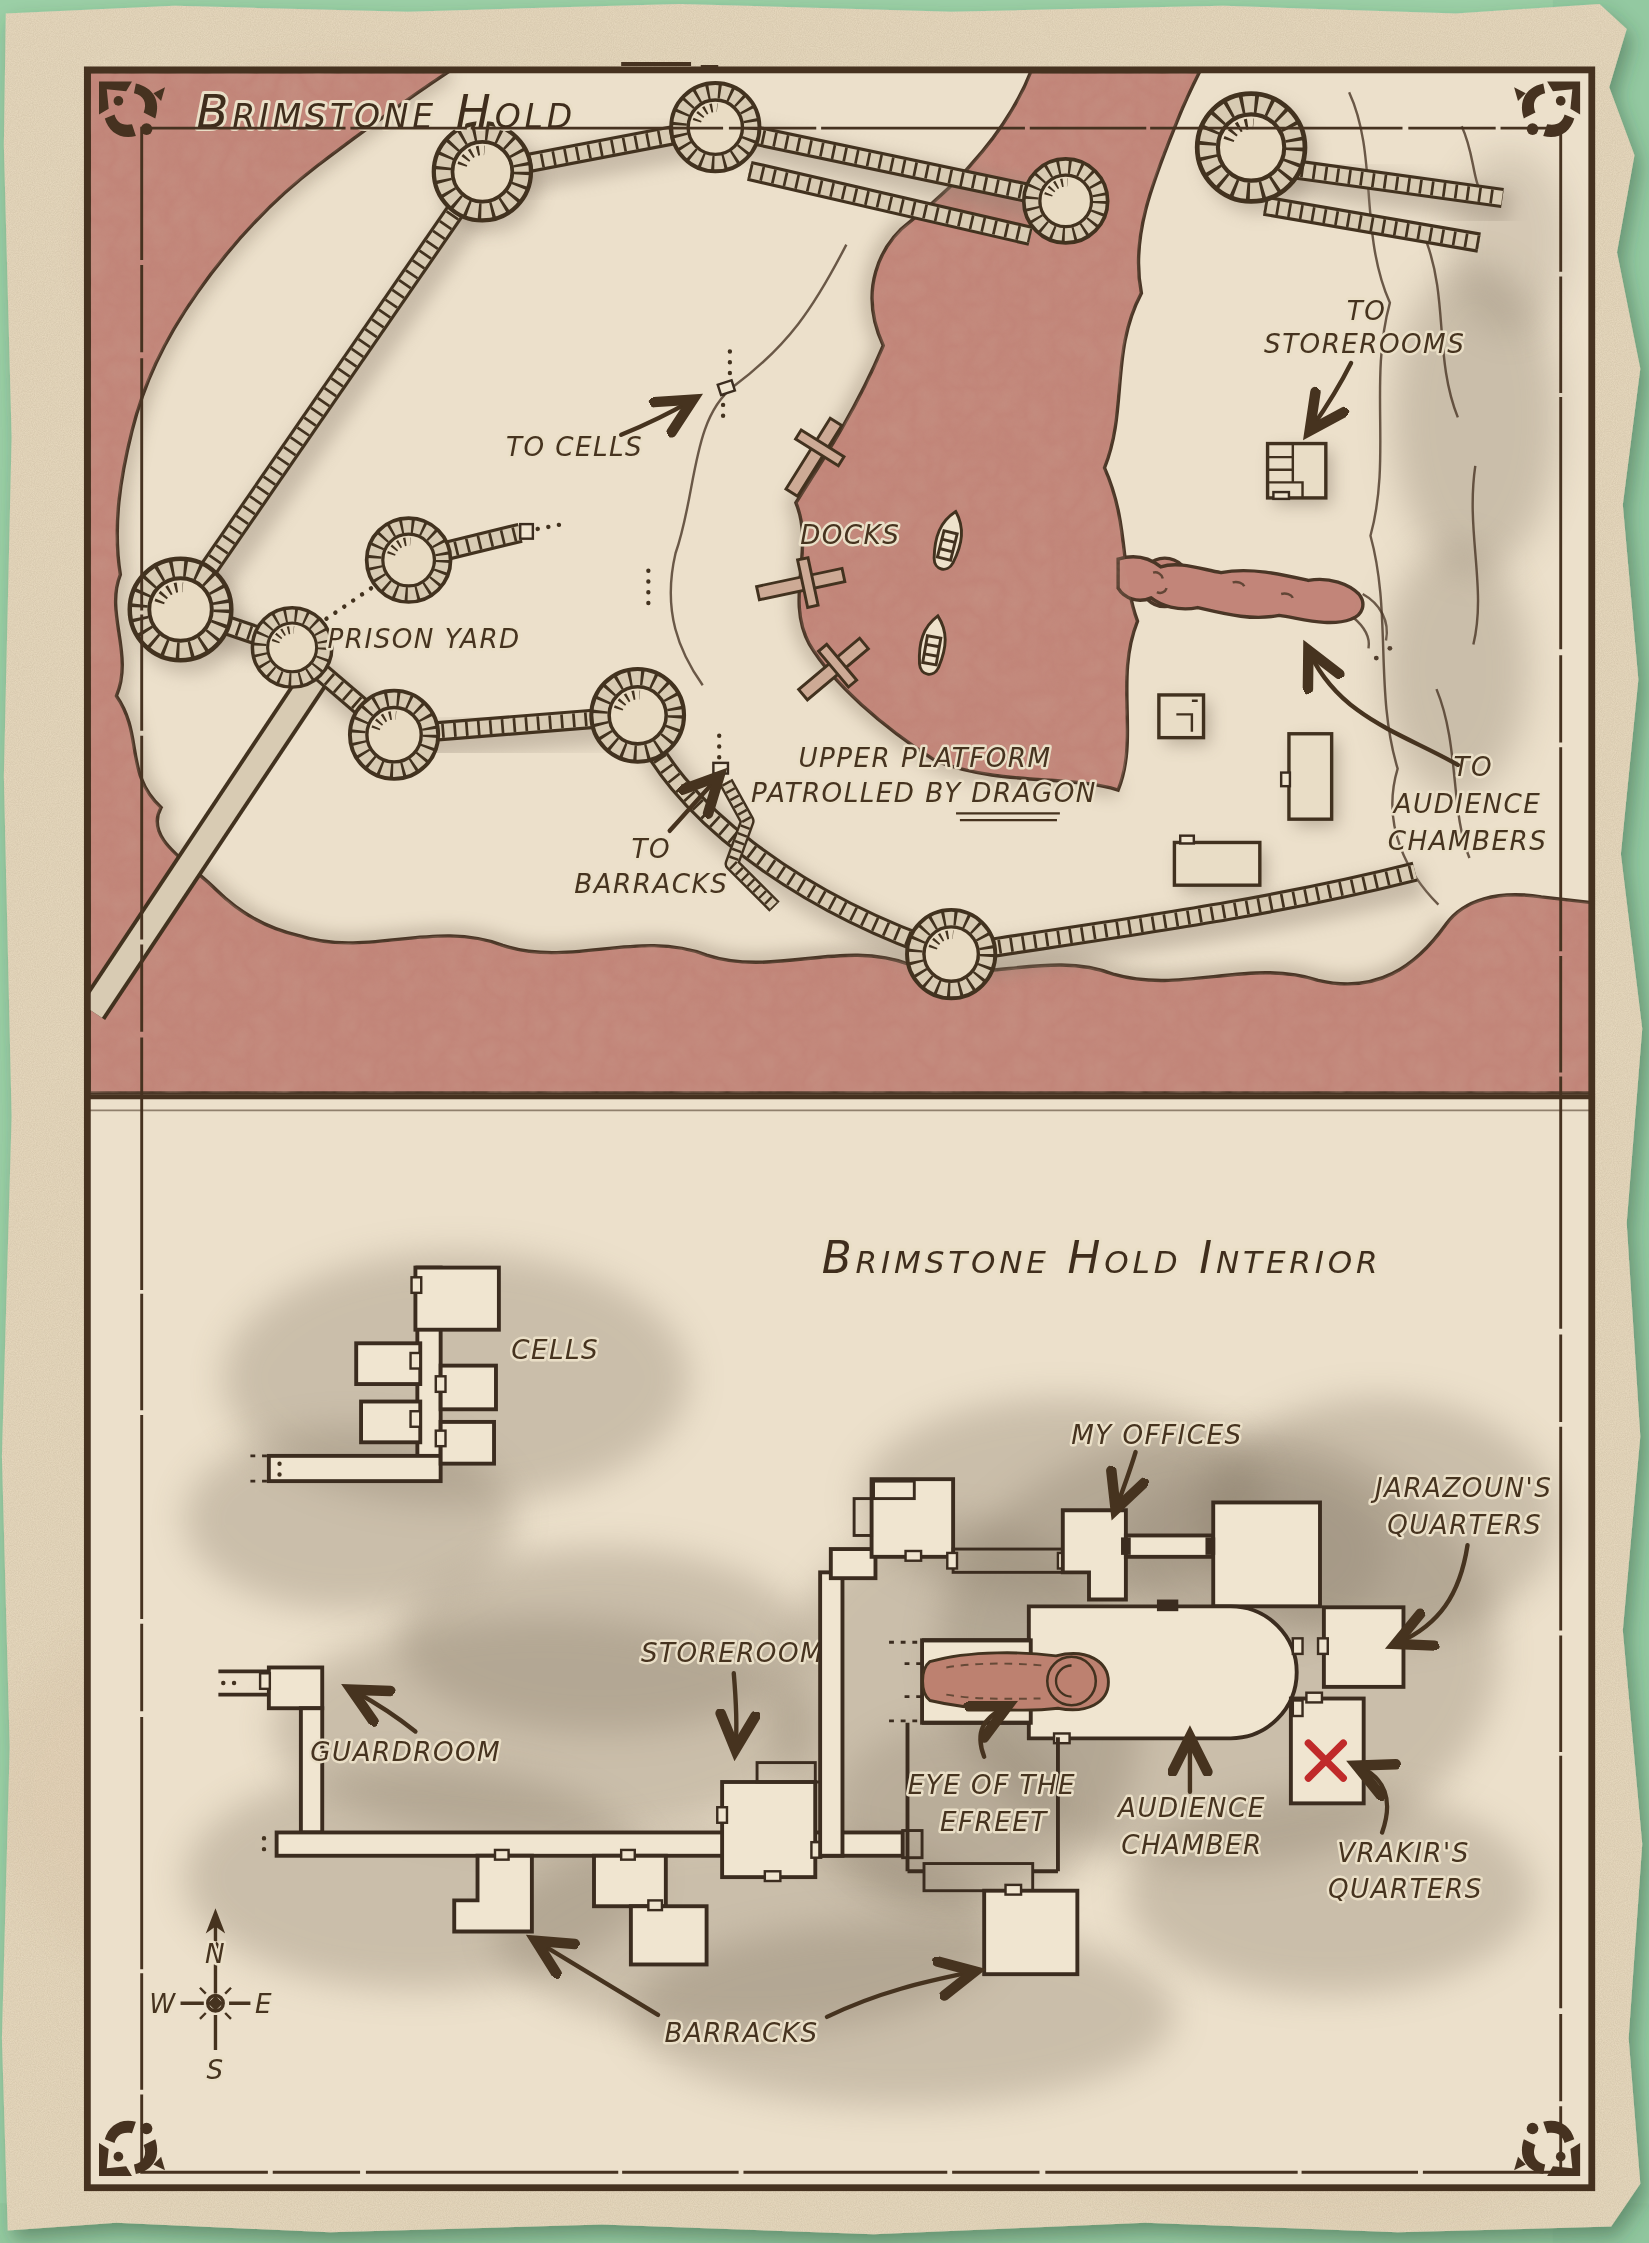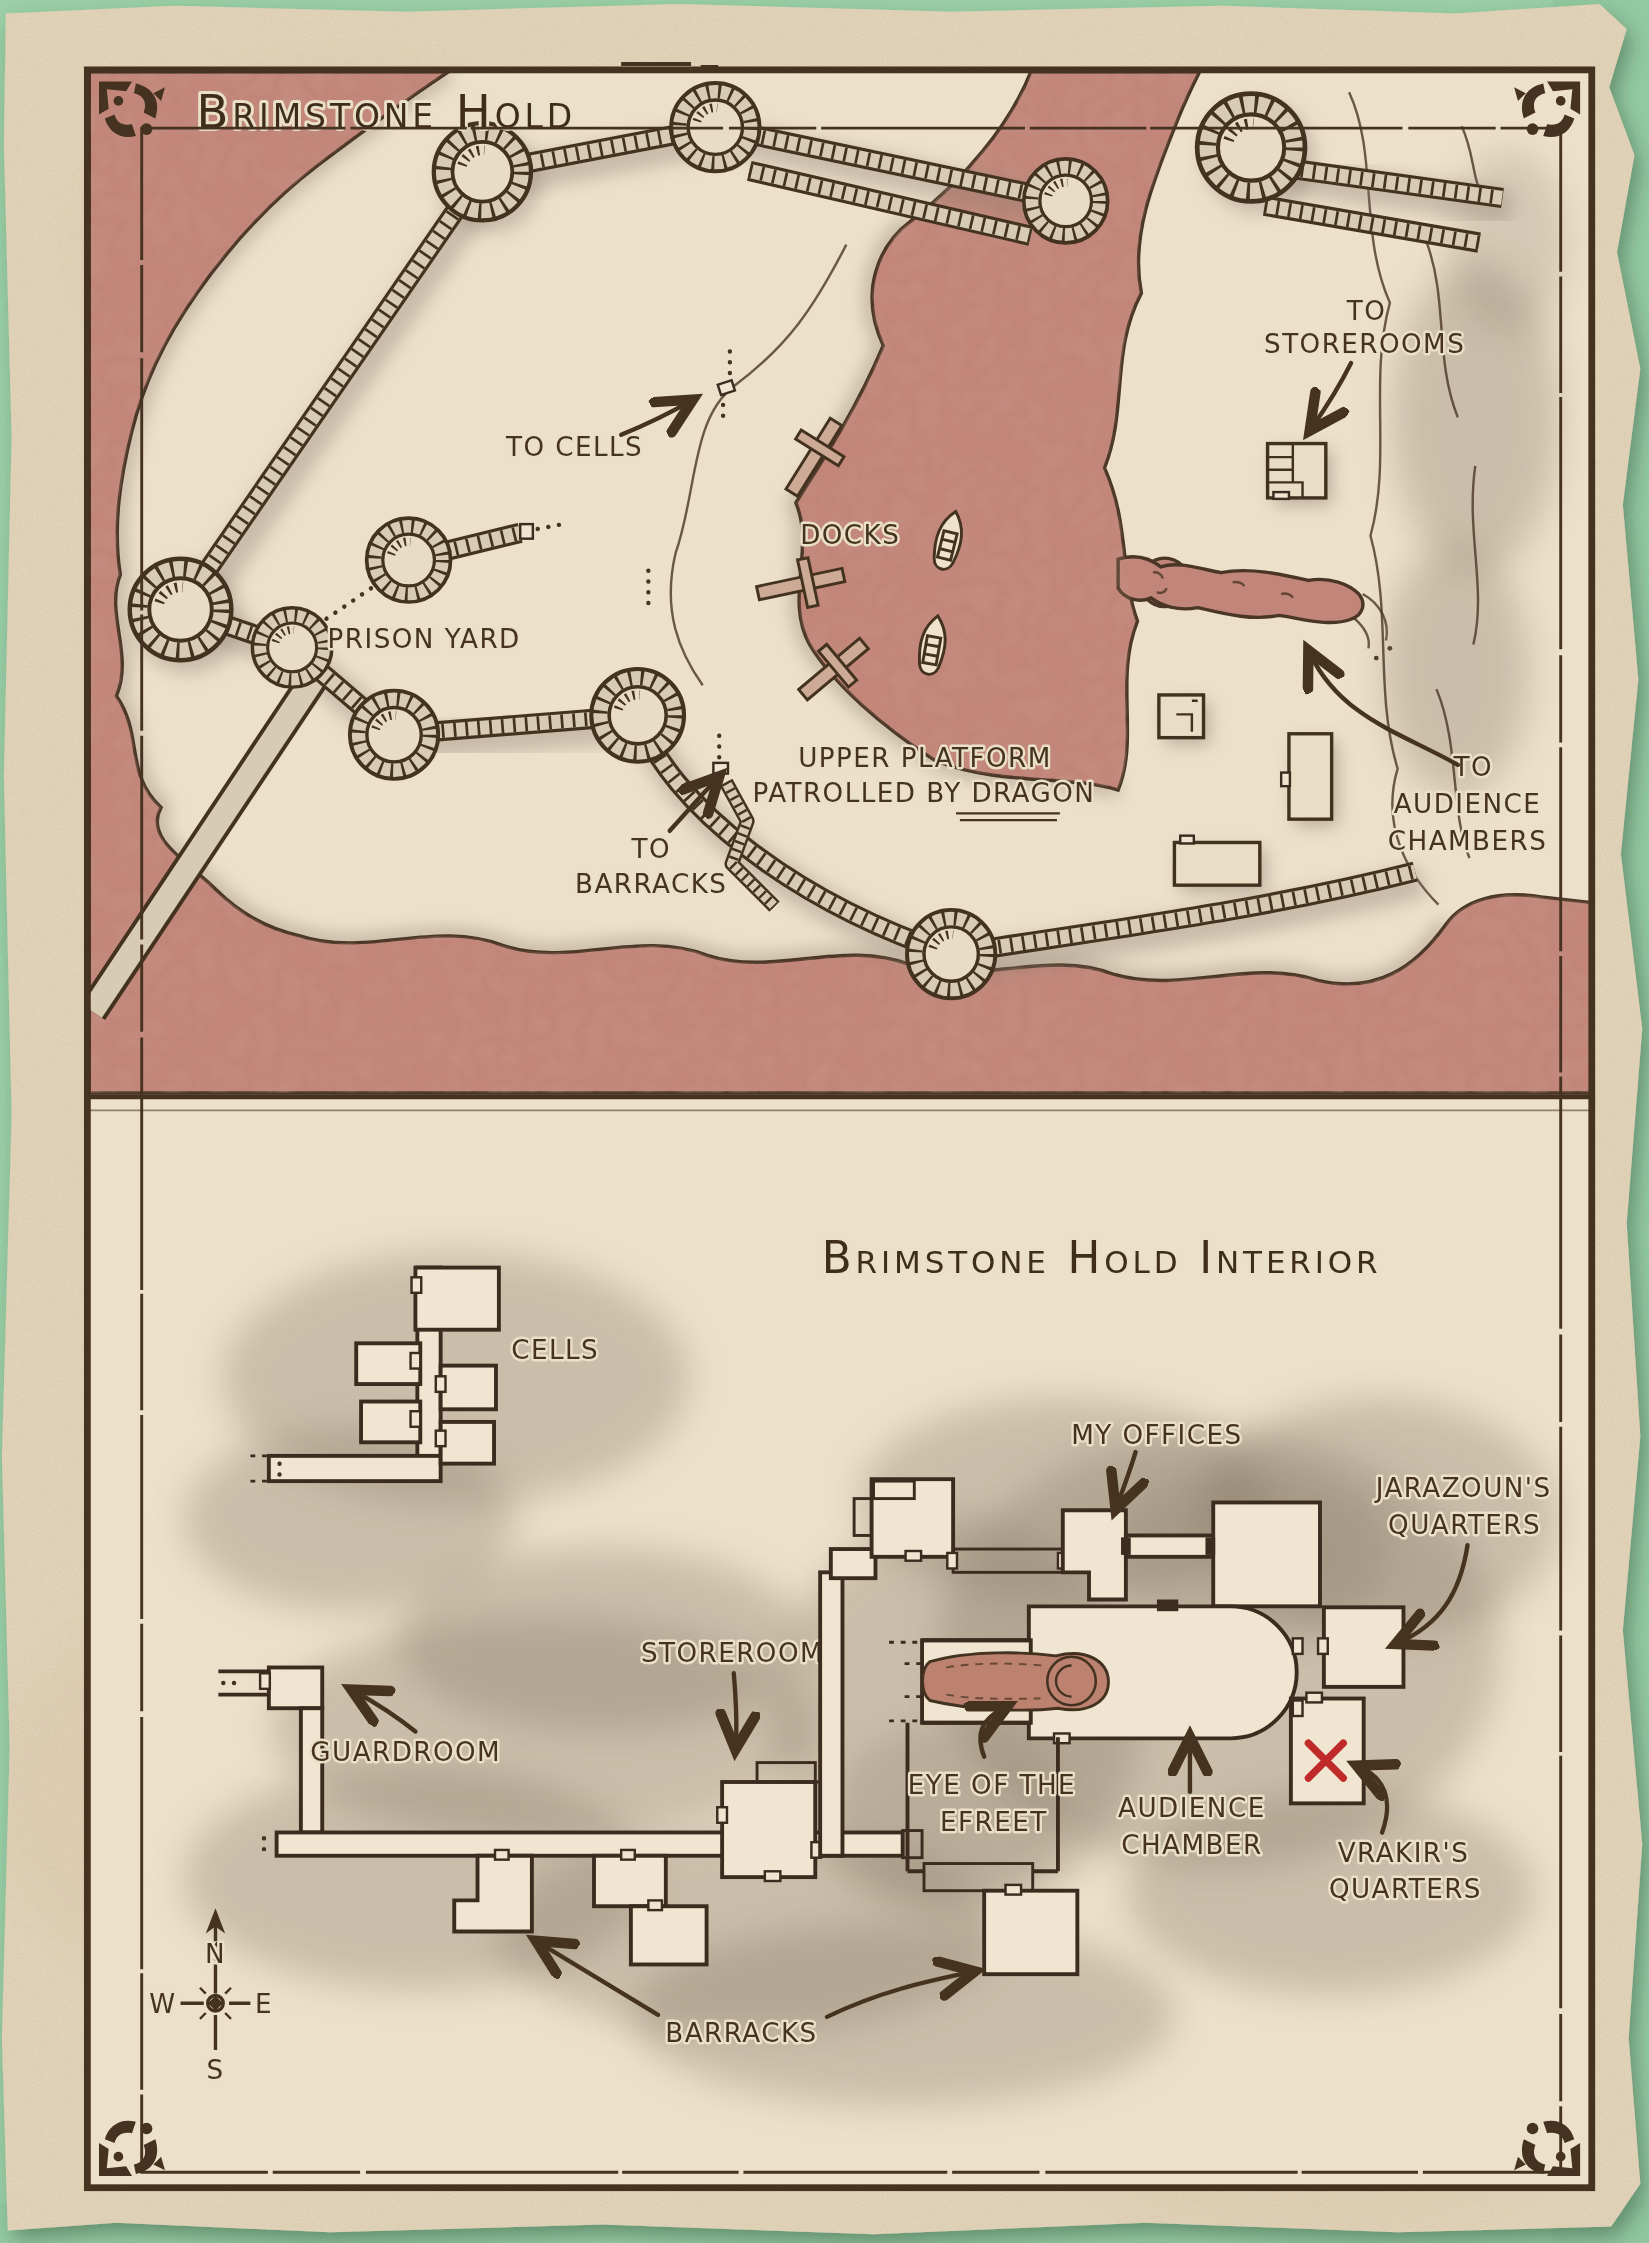--- a/index.html
+++ b/index.html
@@ -1,17 +1,17 @@
 <!DOCTYPE html>
 <html><head>
 <meta charset="utf-8">
 <style>
   html,body{margin:0;padding:0;background:#9bcfa6;}
   body{font-family:"DejaVu Sans", sans-serif;}
-  #stage{width:1464px;height:2244px;position:relative;}
+  #stage{width:1464px;height:2244px;position:relative;font-style:italic;}
   svg{display:block;}
   
   .lbl{font-family:"DejaVu Sans",sans-serif;font-size:27px;letter-spacing:1.5px;fill:#46331f;
        stroke:#ead e;paint-order:stroke;stroke:#eadfc7;stroke-width:5;stroke-linejoin:round;
        text-anchor:middle;font-weight:500;}
   .ttl{font-family:"DejaVu Sans",sans-serif;font-size:48px;letter-spacing:4px;fill:#3f2d1c;
        font-variant:small-caps;text-anchor:middle;paint-order:stroke;stroke:#eadfc7;stroke-width:6;stroke-linejoin:round;}
   .ttl2{font-size:45px;}
   .cmp{font-size:27px;}
   

